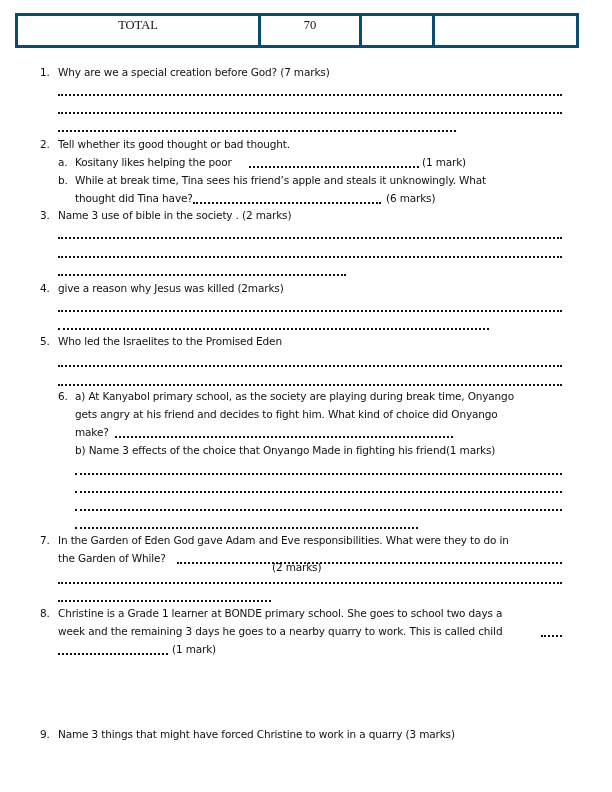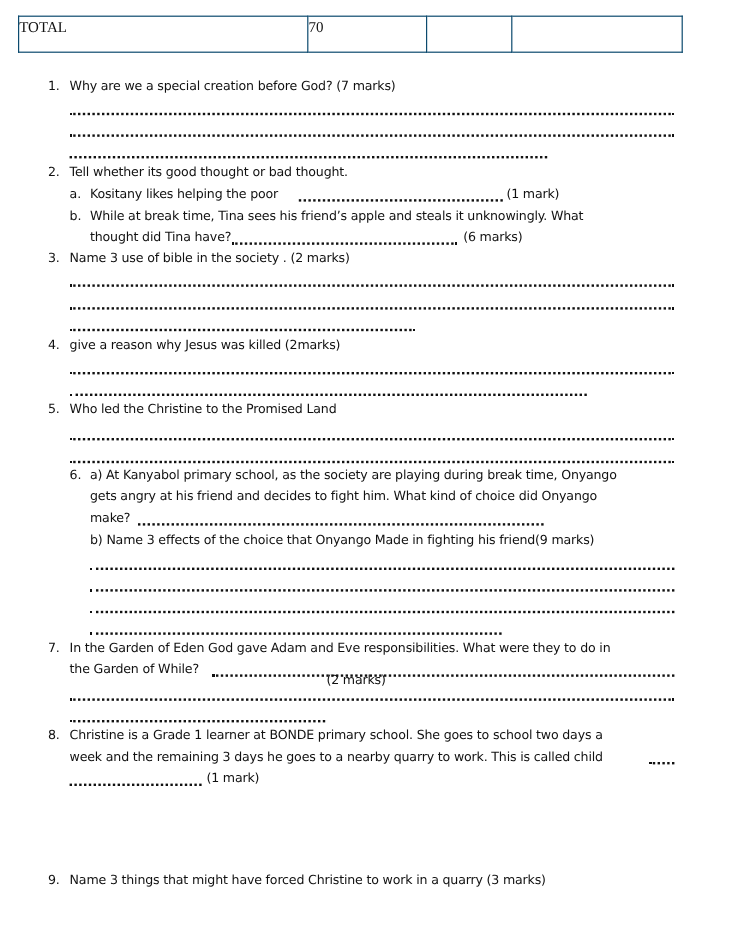--- a/index.html
+++ b/index.html
@@ -1,21 +1,21 @@
 <!DOCTYPE html>
 <html><head>
 <meta charset="utf-8">
 <style>
   html, body { margin:0; padding:0; background:#ffffff; }
   body { width:612px; height:792px; position:relative; overflow:hidden; color:#111;
          font-family:"DejaVu Sans", sans-serif; font-size:10.5px; }
   .abs { position:absolute; white-space:nowrap; }
   table.total { position:absolute; left:15px; top:13px; border-collapse:collapse;
                 font-family:"Liberation Serif", serif; font-size:12.5px; }
-  table.total td { border:1px solid #0c4a6e; height:27px; text-align:left; vertical-align:top; padding:2px 0 0 0; }
+  table.total td { border:3px solid #0c4a6e; height:27px; text-align:center; vertical-align:top; padding:2px 0 0 0; }
   .dots { position:absolute; height:0; border-bottom:2px dotted #111; }
   .t { letter-spacing:-0.15px; }
 </style>
 </head>
 <body>
 
 <table class="total">
   <tbody>
       <tr>
     <td style="width:240px">TOTAL</td>
@@ -58,32 +58,32 @@
 
 <div>
   <span class="abs t" style="left:40px;top:282px">4.</span>
   <span class="abs t" style="left:58px;top:282px">give a reason why Jesus was killed (2marks)</span>
   <div class="dots" style="left:58px;top:310px;width:504px"></div>
   <div class="dots" style="left:58px;top:328px;width:431px"></div>
 </div>
 
 <div>
   <span class="abs t" style="left:40px;top:335px">5.</span>
-  <span class="abs t" style="left:58px;top:335px">Who led the Christine to the Promised Land</span>
+  <span class="abs t" style="left:58px;top:335px">Who led the Israelites to the Promised Eden</span>
   <div class="dots" style="left:58px;top:365px;width:504px"></div>
   <div class="dots" style="left:58px;top:384px;width:504px"></div>
 </div>
 
 <div>
   <span class="abs t" style="left:58px;top:390px">6.</span>
   <span class="abs t" style="left:75px;top:390px">a)  At Kanyabol primary school, as the society are playing during break time, Onyango</span>
   <span class="abs t" style="left:75px;top:408px">gets angry at his friend and decides to fight him. What kind of choice did Onyango</span>
   <span class="abs t" style="left:75px;top:426px">make?</span>
   <div class="dots" style="left:115px;top:436px;width:338px"></div>
-  <span class="abs t" style="left:75px;top:444px">b) Name 3 effects of the choice that Onyango Made in fighting his friend(9 marks)</span>
+  <span class="abs t" style="left:75px;top:444px">b) Name 3 effects of the choice that Onyango Made in fighting his friend(1 marks)</span>
   <div class="dots" style="left:75px;top:473px;width:487px"></div>
   <div class="dots" style="left:75px;top:491px;width:487px"></div>
   <div class="dots" style="left:75px;top:509px;width:487px"></div>
   <div class="dots" style="left:75px;top:527px;width:343px"></div>
 </div>
 
 <div>
   <span class="abs t" style="left:40px;top:534px">7.</span>
   <span class="abs t" style="left:58px;top:534px">In the Garden of Eden God gave Adam and Eve responsibilities. What were they to do in</span>
   <span class="abs t" style="left:58px;top:552px">the Garden of While?</span>

